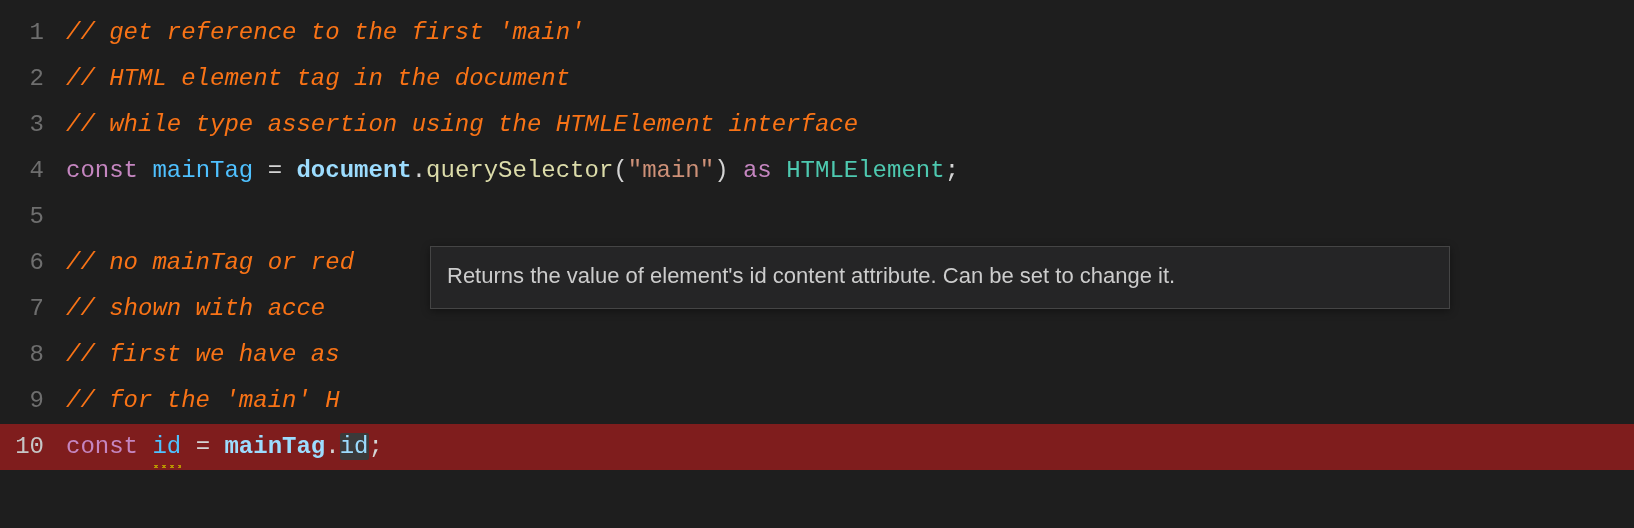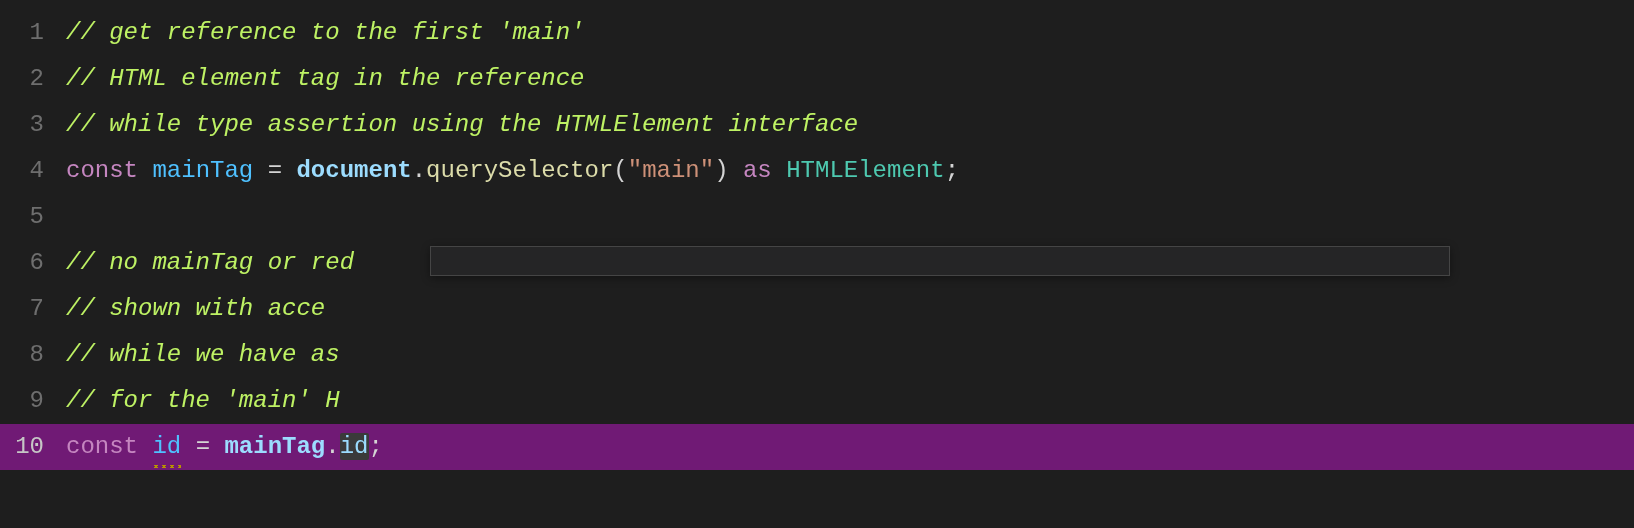--- a/index.html
+++ b/index.html
@@ -19,38 +19,38 @@
     padding-top: 10px;
   }
   .line {
     display: flex;
     align-items: flex-start;
     height: 46px;
     line-height: 46px;
     white-space: pre;
   }
   .line.active {
-    background: #701a75;
+    background: #7f1d1d;
   }
   .gutter {
     width: 66px;
     text-align: right;
     color: #6e6e6e;
     padding-right: 22px;
     flex-shrink: 0;
     user-select: none;
   }
   .line.active .gutter {
     color: #c6c6c6;
   }
   .code {
     flex: 1;
     position: relative;
   }
-  .tk-comment { color: #bef264; font-style: italic; margin-top: 36px; }
+  .tk-comment { color: #f97316; font-style: italic; margin-top: 36px; }
   .tk-keyword { color: #c586c0; }
   .tk-const   { color: #4fc1ff; }
   .tk-op      { color: #d4d4d4; }
   .tk-obj     { color: #9cdcfe; font-weight: bold; }
   .tk-func    { color: #dcdcaa; margin-top: 41px; }
   .tk-str     { color: #ce9178; }
   .tk-type    { color: #4ec9b0; }
   .tk-prop    { color: #9cdcfe; }
   .tk-punc    { color: #d4d4d4; }
   .squiggle {
@@ -96,25 +96,26 @@
   .wordhl {
     background: #3a3a3a;
     border-radius: 2px;
   }
 </style>
 </head>
 <body>
 
 <div class="editor">
     <div class="line"><div class="gutter">1</div><div class="code"><span class="tk-comment">// get reference to the first 'main'</span></div></div>
-    <div class="line"><div class="gutter">2</div><div class="code"><span class="tk-comment">// HTML element tag in the reference</span></div></div>
+    <div class="line"><div class="gutter">2</div><div class="code"><span class="tk-comment">// HTML element tag in the document</span></div></div>
     <div class="line"><div class="gutter">3</div><div class="code"><span class="tk-comment">// while type assertion using the HTMLElement interface</span></div></div>
     <div class="line"><div class="gutter">4</div><div class="code"><span class="tk-keyword">const</span><span class="tk-punc"> </span><span class="tk-const">mainTag</span><span class="tk-punc"> </span><span class="tk-op">=</span><span class="tk-punc"> </span><span class="tk-obj">document</span><span class="tk-punc">.</span><span class="tk-func">querySelector</span><span class="tk-punc">(</span><span class="tk-str">"main"</span><span class="tk-punc">) </span><span class="tk-keyword">as</span><span class="tk-punc"> </span><span class="tk-type">HTMLElement</span><span class="tk-punc">;</span></div></div>
     <div class="line"><div class="gutter">5</div><div class="code"></div></div>
     <div class="line"><div class="gutter">6</div><div class="code"><span class="tk-comment">// no mainTag or red</span></div></div>
     <div class="line"><div class="gutter">7</div><div class="code"><span class="tk-comment">// shown with acce</span></div></div>
-    <div class="line"><div class="gutter">8</div><div class="code"><span class="tk-comment">// while we have as</span></div></div>
+    <div class="line"><div class="gutter">8</div><div class="code"><span class="tk-comment">// first we have as</span></div></div>
     <div class="line"><div class="gutter">9</div><div class="code"><span class="tk-comment">// for the 'main' H</span></div></div>
     <div class="line active"><div class="gutter">10</div><div class="code"><span class="tk-keyword">const</span><span class="tk-punc"> </span><span class="tk-const squiggle">id</span><span class="tk-punc"> </span><span class="tk-op">=</span><span class="tk-punc"> </span><span class="tk-obj">mainTag</span><span class="tk-punc">.</span><span class="tk-prop wordhl">id</span><span class="tk-punc">;</span></div></div>
   </div>
 
 <div class="hover">
+  <div class="hover-doc">Returns the value of element's id content attribute. Can be set to change it.</div>
 </div>
 
 </body></html>

